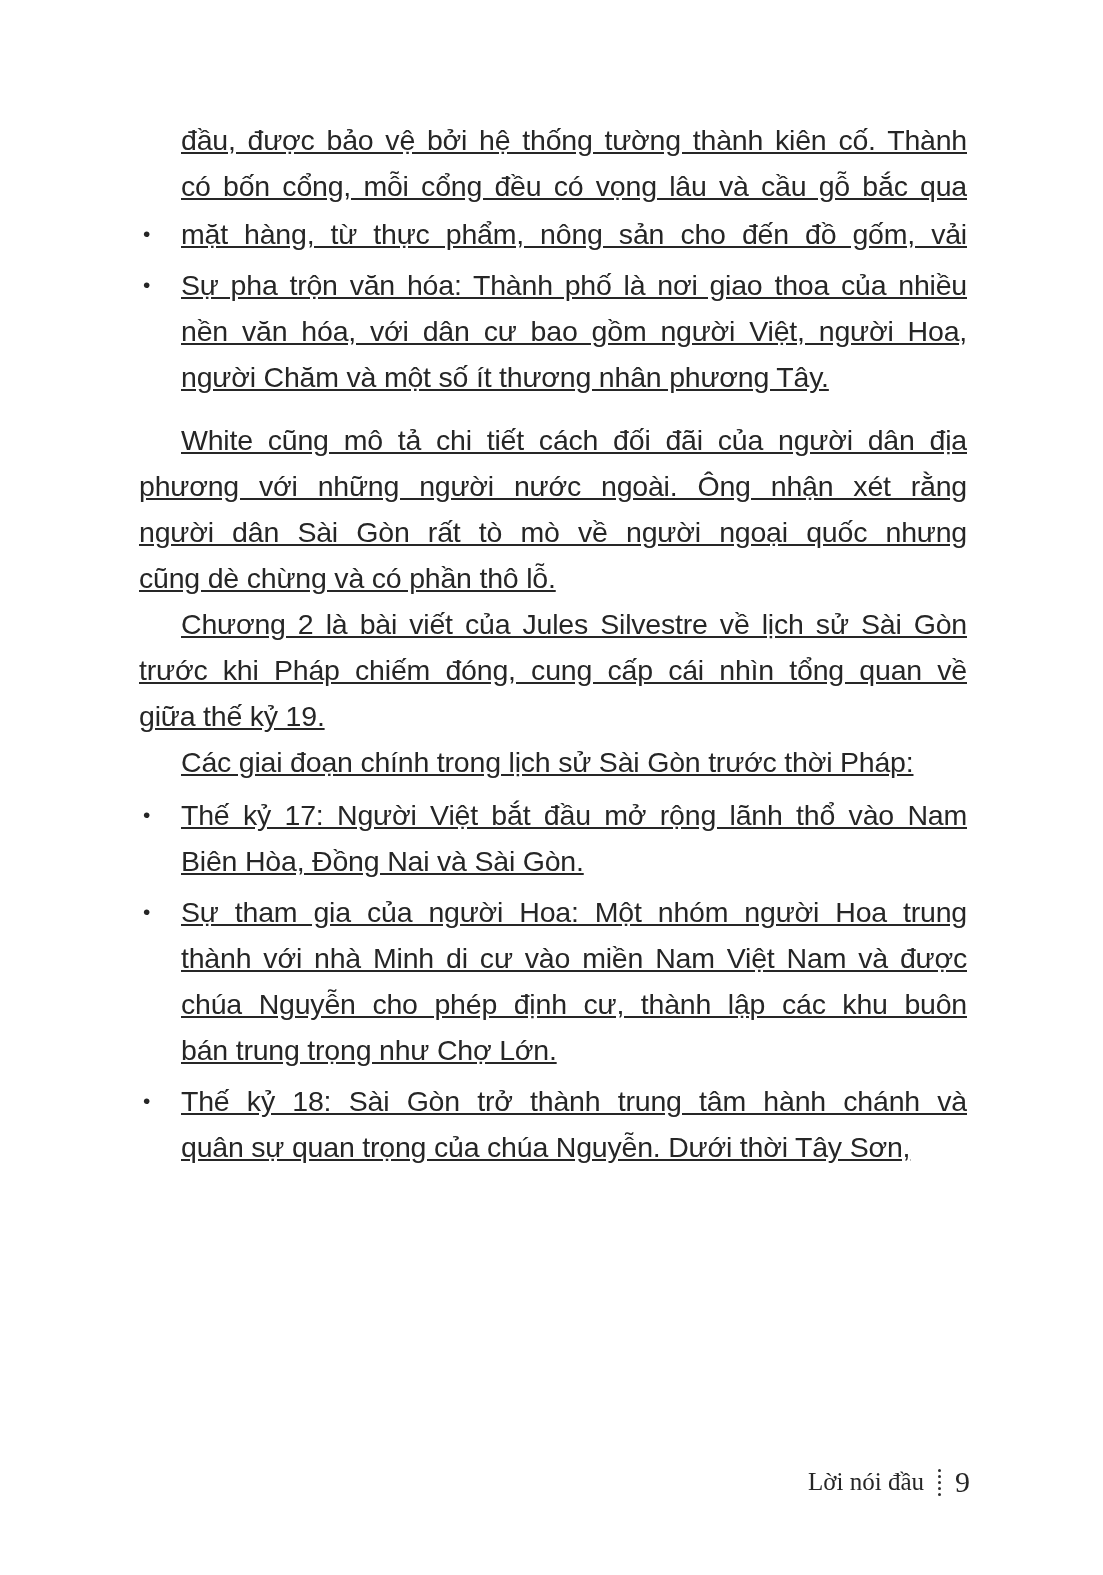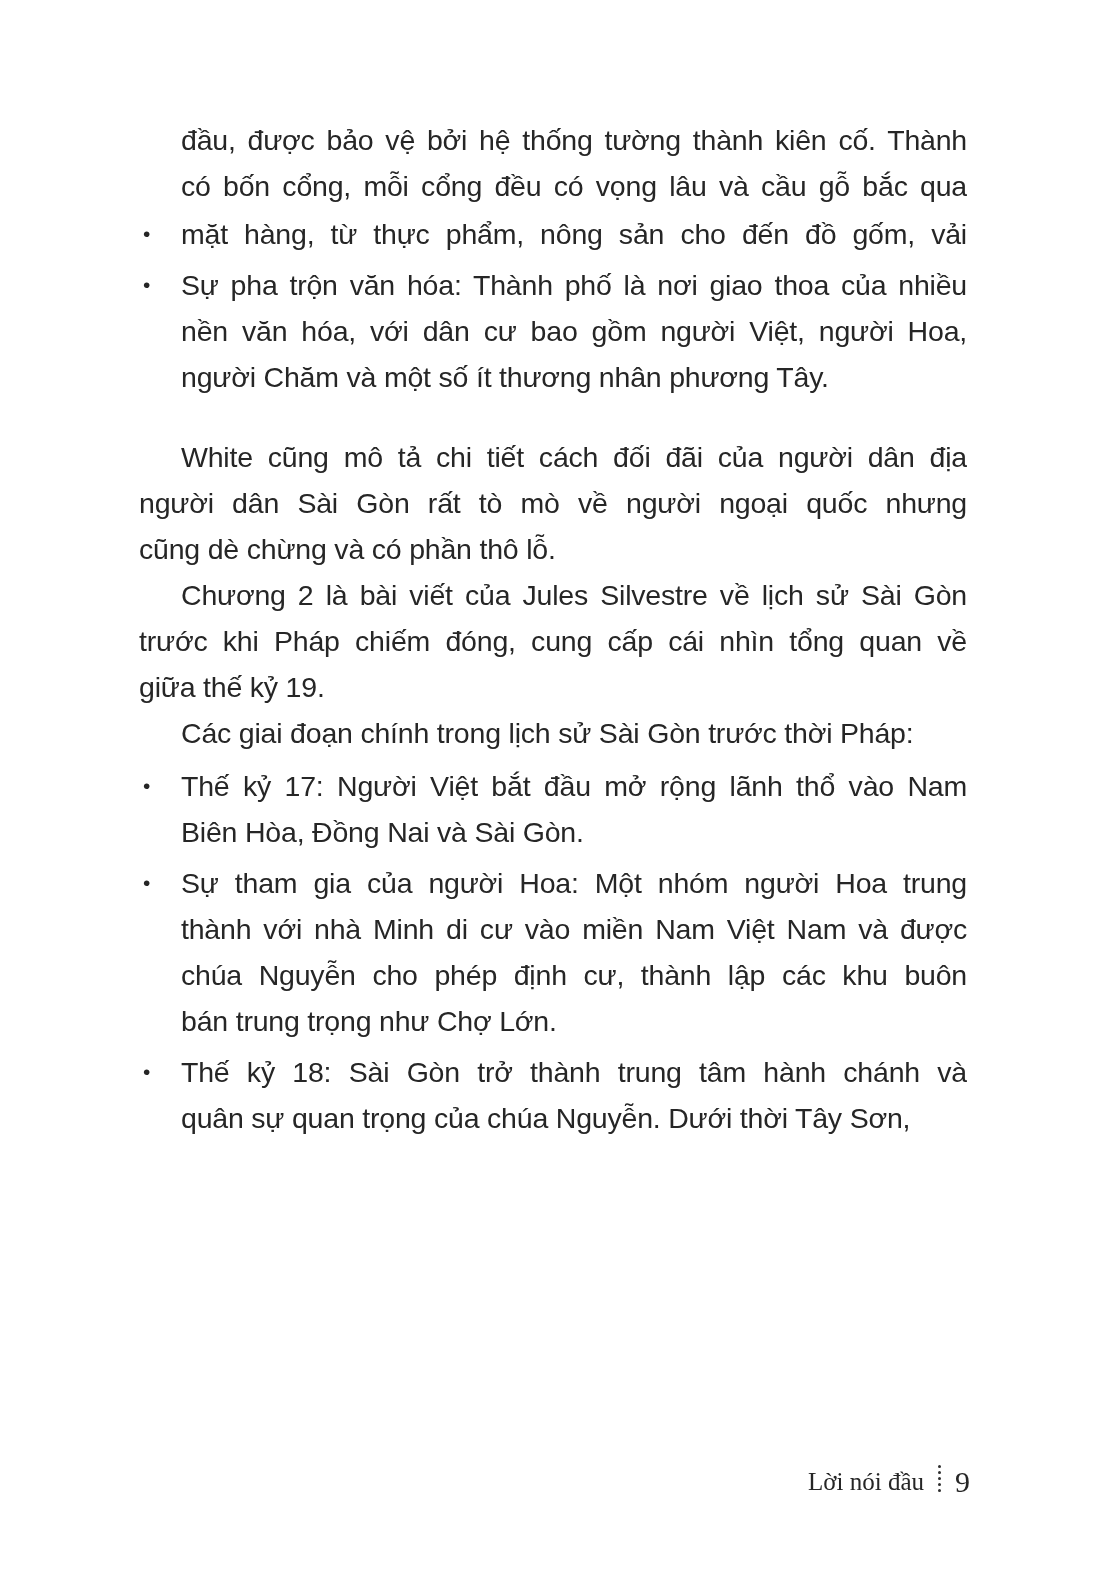--- a/index.html
+++ b/index.html
@@ -11,44 +11,44 @@
     color:#262626;
     overflow:hidden;
   }
   .content{
     position:absolute;
     left:139px;top:117px;width:828px;
     font-size:28.5px;
     letter-spacing:-0.2px;
     line-height:46px;
   }
-  .block{position:relative;margin:0;}
+  .block{position:relative;margin:0;text-decoration:underline;}
   .block.bullet,.block.cont{padding-left:42px;}
   .block.bullet{margin-top:5px;}
   .cont + .bullet{margin-top:2px;}
-  .bullet + .paragraph{margin-top:34px;}
+  .bullet + .paragraph{margin-top:17px;}
   .paragraph + .bullet{margin-top:7px;}
   .line{
     text-align:justify;
     text-align-last:justify;
     height:46px;
     overflow:hidden;
   }
   .line.last{text-align-last:left;}
   .line.indent{text-indent:42px;}
   .marker{
     position:absolute;left:4px;top:0;
     line-height:46px;font-size:21px;
     letter-spacing:0;
   }
   .footer{
     position:absolute;
     top:1465px;right:133px;
     height:34px;
-    display:flex;align-items:flex-start;gap:13px;
+    display:flex;align-items:center;gap:13px;
     font-family:"Liberation Serif",serif;
     color:#262626;
   }
   .footer .label{font-size:25px;line-height:34px;}
   .footer .num{font-size:30px;line-height:34px;}
   .dots{display:flex;flex-direction:column;gap:3px;padding:0 1px;}
   .dots i{display:block;width:3px;height:3px;border-radius:50%;background:#2e2e2e;}
 </style>
 </head>
 <body>
@@ -63,20 +63,21 @@
       <div class="line">mặt hàng, từ thực phẩm, nông sản cho đến đồ gốm, vải</div>
     </div>
     <div class="block bullet">
       <span class="marker">•</span>
       <div class="line">Sự pha trộn văn hóa: Thành phố là nơi giao thoa của nhiều</div>
       <div class="line">nền văn hóa, với dân cư bao gồm người Việt, người Hoa,</div>
       <div class="line last">người Chăm và một số ít thương nhân phương Tây.</div>
     </div>
     <div class="block paragraph">
       <div class="line indent">White cũng mô tả chi tiết cách đối đãi của người dân địa</div>
+      <div class="line">phương với những người nước ngoài. Ông nhận xét rằng</div>
       <div class="line">người dân Sài Gòn rất tò mò về người ngoại quốc nhưng</div>
       <div class="line last">cũng dè chừng và có phần thô lỗ.</div>
     </div>
     <div class="block paragraph">
       <div class="line indent">Chương 2 là bài viết của Jules Silvestre về lịch sử Sài Gòn</div>
       <div class="line">trước khi Pháp chiếm đóng, cung cấp cái nhìn tổng quan về</div>
       <div class="line last">giữa thế kỷ 19.</div>
     </div>
     <div class="block paragraph">
       <div class="line last indent">Các giai đoạn chính trong lịch sử Sài Gòn trước thời Pháp:</div>

